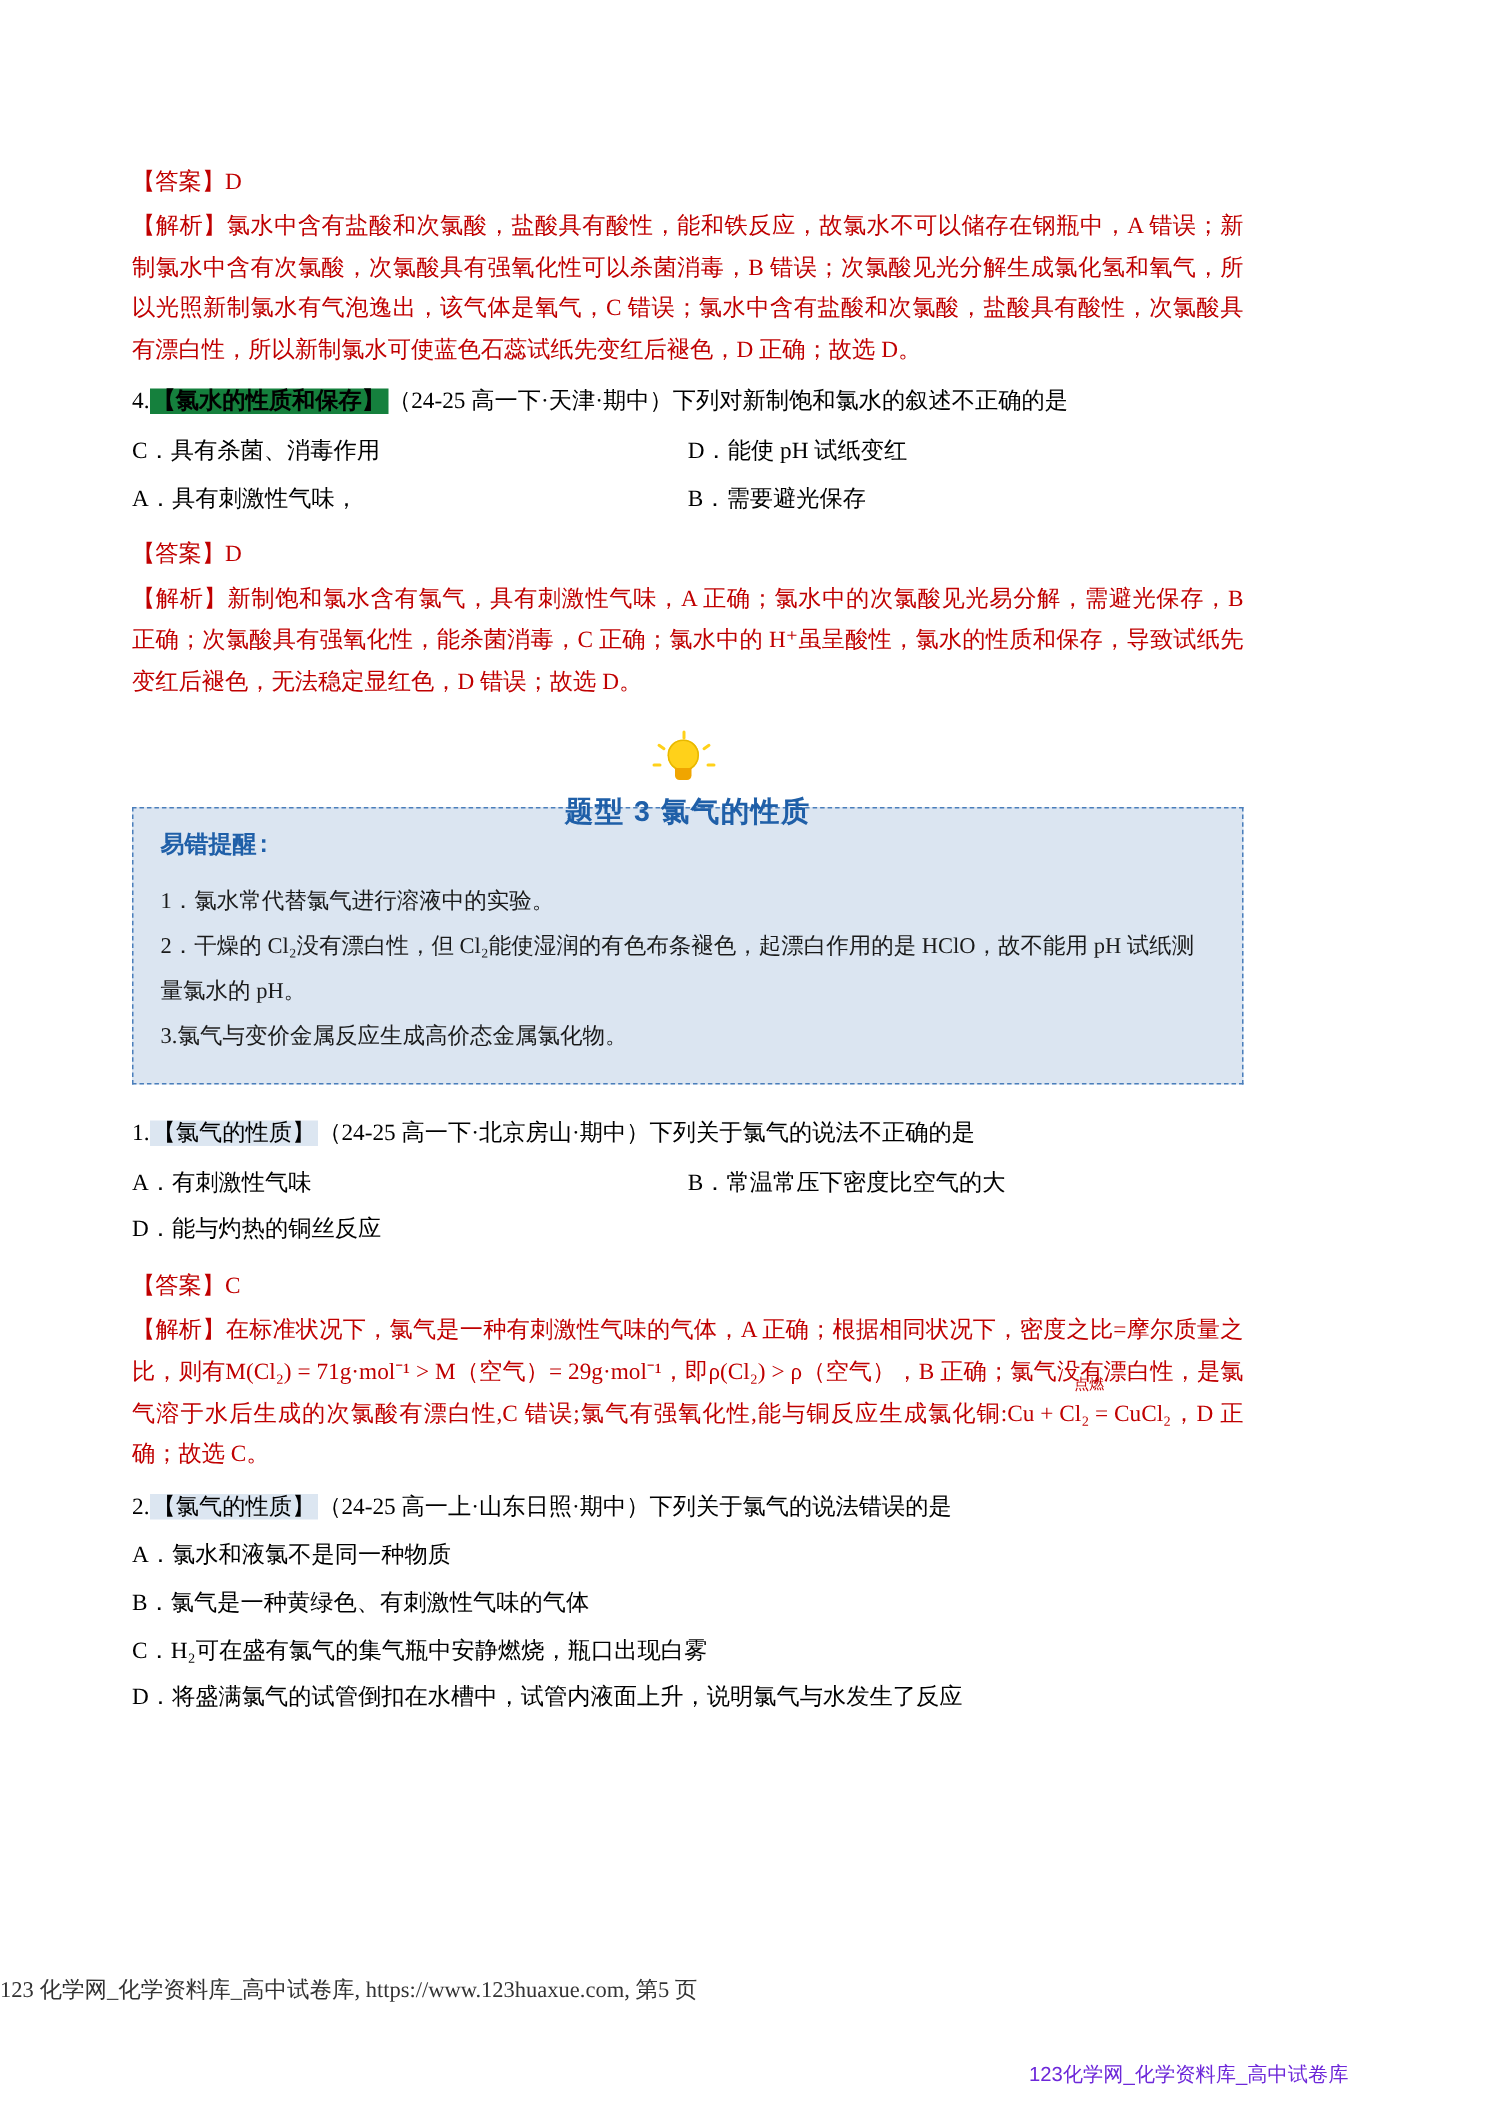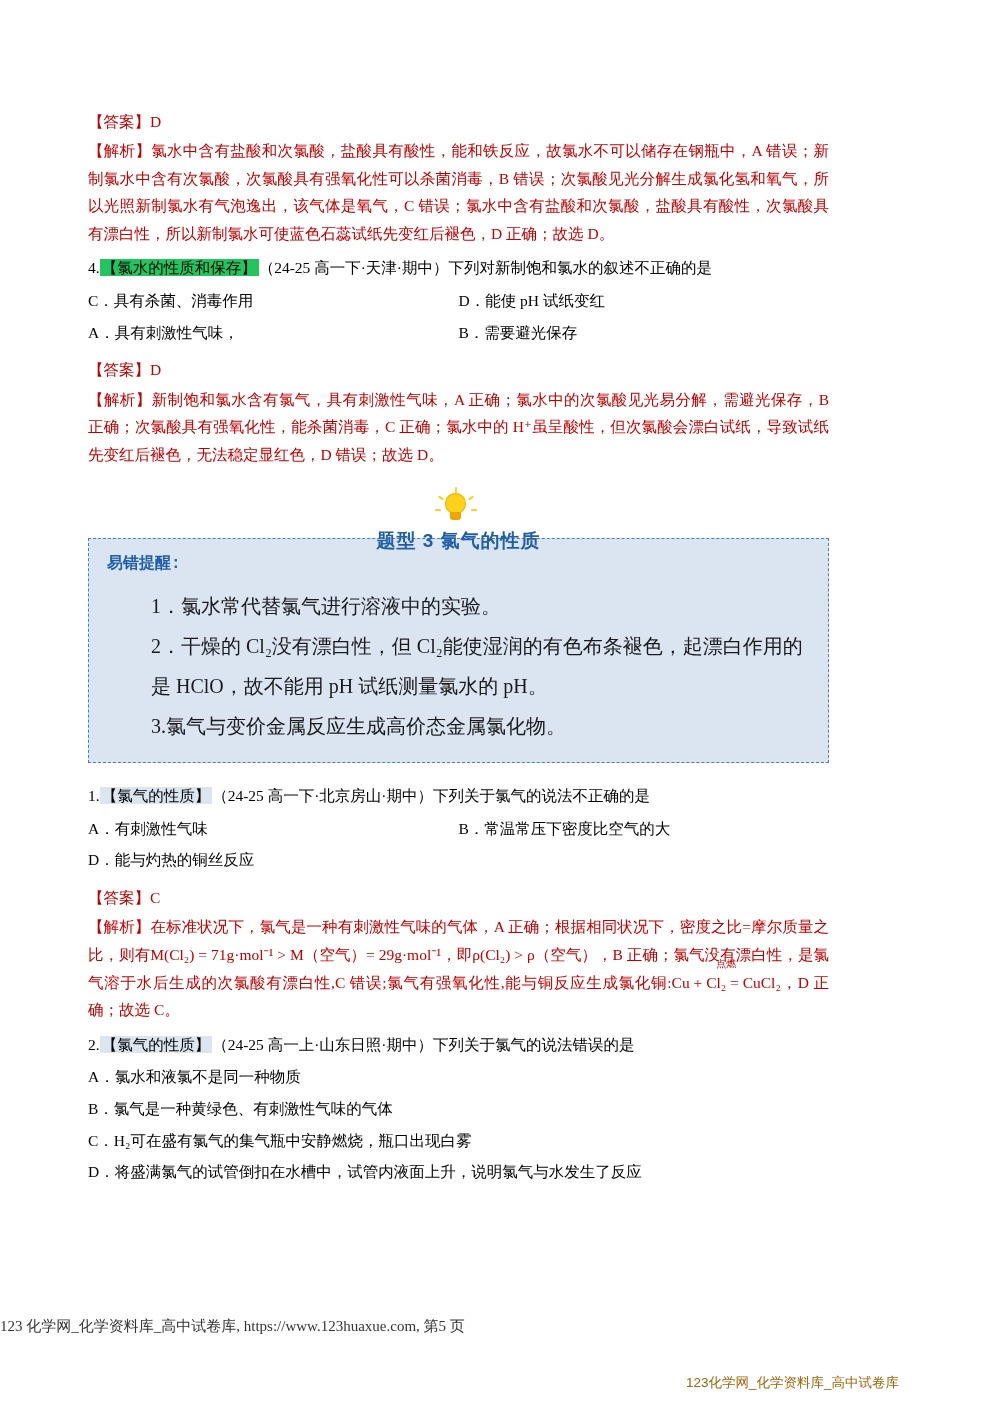--- a/index.html
+++ b/index.html
@@ -35,22 +35,23 @@
     margin: 0 0 4px 0;
     text-align: justify;
   }
   .q-line {
     font-size: 15.5px;
     line-height: 1.9;
     margin: 6px 0 2px 0;
     color: #000;
   }
   .tag {
-    background: #22c55e;
+    background: #15803d;
     padding: 0 2px;
+    font-weight: bold;
   }
   .tag-blue {
     background: #dce6f1;
     padding: 0 2px;
   }
   .opts {
     display: flex;
     font-size: 15.5px;
     line-height: 2.05;
   }
@@ -121,41 +122,40 @@
     margin: 4px 0 18px 0;
   }
   .tip-title {
     color: #1f5fa8;
     font-weight: bold;
     font-size: 16px;
     font-family: Liberation Mono, monospace;
     margin-bottom: 12px;
   }
   .tip-item {
-    font-size: 20px;
+    font-size: 15px;
     line-height: 2.0;
     color: #1a1a1a;
     font-family: "Liberation Serif", serif;
-    margin-left: 44px;
   }
   .footer {
     position: absolute;
     left: 0;
     right: 0;
     bottom: 68px;
     text-align: left;
     font-size: 15px;
     color: #333;
   }
   .watermark {
     position: absolute;
     right: 18px;
     bottom: 12px;
     font-size: 13.5px;
-    color: #a16207;
+    color: #6d28d9;
     font-family: "Liberation Sans", sans-serif;
   }
   .formula { font-family: "Liberation Serif", serif; }
   .overset {
     display: inline-block;
     position: relative;
     white-space: nowrap;
   }
   .overset .over {
     position: absolute;
@@ -180,21 +180,21 @@
   </div>
   <div class="opts">
     <div class="col">C．具有杀菌、消毒作用</div>
     <div class="col">D．能使 pH 试纸变红</div>
   </div>
   <div class="opts">
     <div class="col">A．具有刺激性气味，</div>
     <div class="col">B．需要避光保存</div>
   </div>
   <div class="ans-line" style="margin-top:8px;">【答案】D</div>
-  <div class="exp-block">【解析】新制饱和氯水含有氯气，具有刺激性气味，A 正确；氯水中的次氯酸见光易分解，需避光保存，B 正确；次氯酸具有强氧化性，能杀菌消毒，C 正确；氯水中的 H⁺虽呈酸性，但次氯酸会漂白试纸，导致试纸先变红后褪色，无法稳定显红色，D 错误；故选 D。</div>
+  <div class="exp-block">【解析】新制饱和氯水含有氯气，具有刺激性气味，A 正确；氯水中的次氯酸见光易分解，需避光保存，B 正确；次氯酸具有强氧化性，能杀菌消毒，C 正确；氯水中的 H⁺虽呈酸性，氯水的性质和保存，导致试纸先变红后褪色，无法稳定显红色，D 错误；故选 D。</div>
 
   <div class="section-head">
     <div class="bulb">
       <div class="ray r1"></div>
       <div class="ray r2"></div>
       <div class="ray r3"></div>
       <div class="ray r4"></div>
       <div class="ray r5"></div>
       <div class="glass"></div>
       <div class="base"></div>

